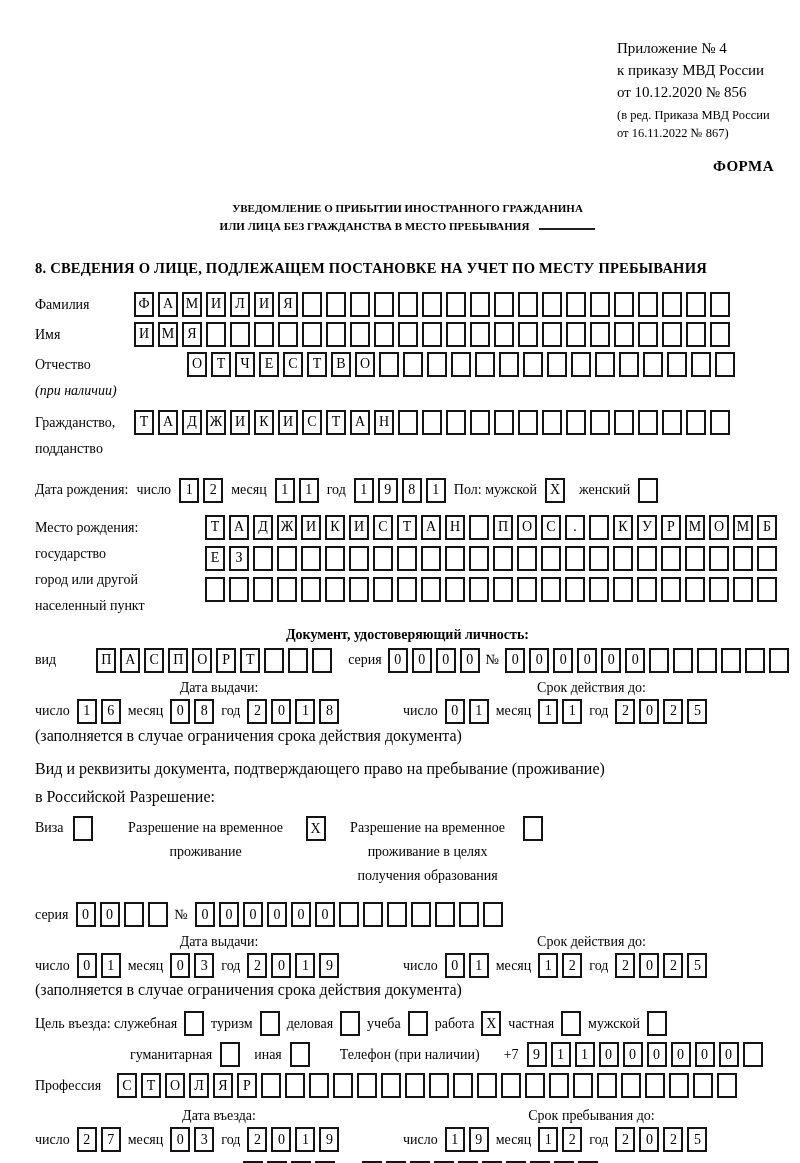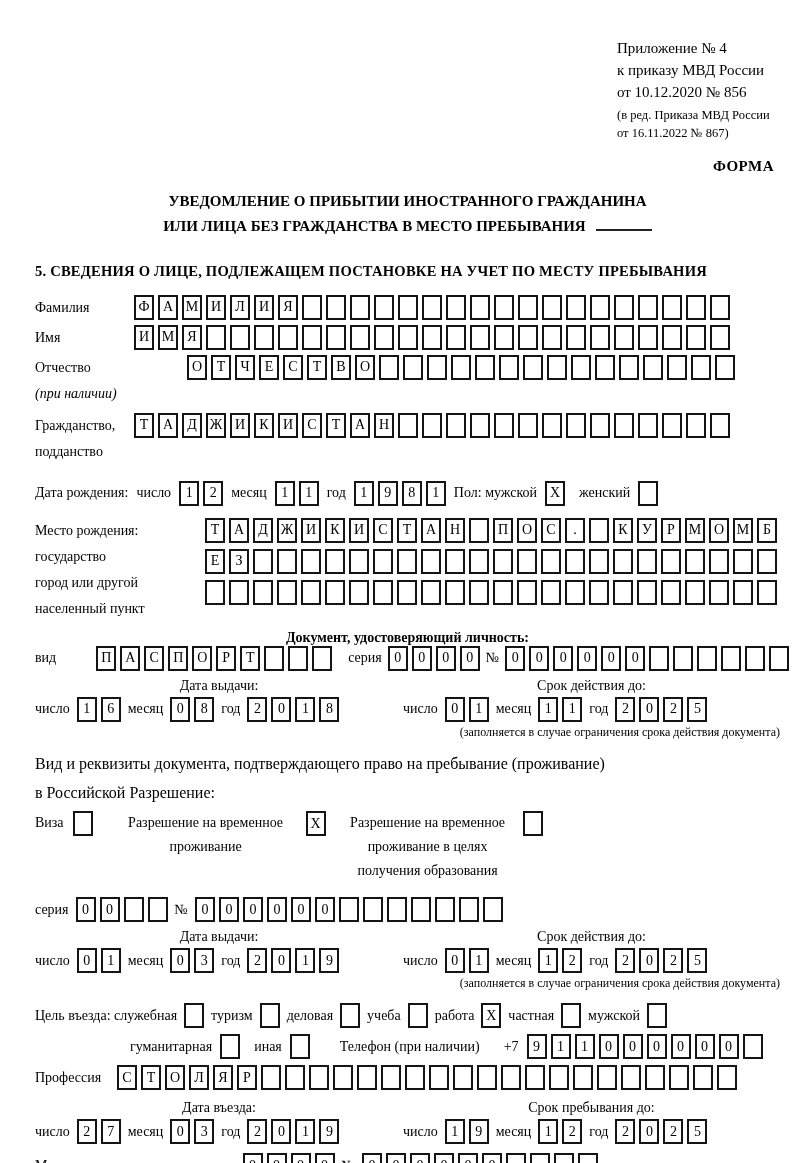--- a/index.html
+++ b/index.html
@@ -2,35 +2,35 @@
 <html><head>
 <meta charset="utf-8">
 <style>
   html,body{margin:0;padding:0;background:#888;}
   .page{width:800px;height:1163px;background:#fff;box-sizing:border-box;
         padding:38px 20px 0 35px;font-family:"Liberation Serif",serif;color:#000;
         position:relative;overflow:hidden;}
   .hdr-block{margin-left:582px;font-size:15px;line-height:1.45;}
   .hdr-sub{margin-left:582px;font-size:12.5px;line-height:1.4;margin-top:4px;}
   .form-label{text-align:right;padding-right:6px;font-weight:bold;font-size:15px;margin-top:16px;letter-spacing:.5px;}
-  .title{ text-align:center;font-weight:bold;font-size:15px;line-height:1.65;margin-top:14px;}
+  .title{ text-align:center;font-weight:bold;font-size:11px;line-height:1.65;margin-top:24px;}
   .title-underline{display:inline-block;width:56px;border-bottom:2px solid #222;margin-left:10px;}
   .sec-heading{font-weight:bold;font-size:14.6px;margin-top:24px;letter-spacing:.2px;}
   .row{display:flex;align-items:flex-start;}
   .lbl{font-size:14px;line-height:26px;flex:0 0 auto;}
   .cells{display:flex;gap:4px;flex:0 0 auto;}
   .cell{width:20px;height:25px;border:2px solid #141414;box-sizing:border-box;background:#fff;
         display:flex;align-items:center;justify-content:center;font-size:14px;flex:0 0 auto;}
   .iline{display:flex;align-items:center;gap:6px;font-size:14px;}
   .stack{display:flex;flex-direction:column;gap:6px;}
   .dcols{display:flex;}
   .dcol-l{width:368px;flex:0 0 auto;}
   .dcol-r{flex:1;}
   .dhead{font-size:14px;text-align:center;margin-bottom:3px;}
-  .note{font-size:12px;text-align:right;margin-top:3px;}
+  .note{font-size:16px;text-align:left;margin-top:3px;}
   .ptext{font-size:16px;line-height:1.8;}
   .pitem{display:flex;align-items:flex-start;gap:9px;}
   .plbl{font-size:14px;line-height:24px;text-align:center;}
 </style>
 </head>
 <body>
 
 <div class="page">
 
   <div class="hdr-block">
@@ -44,21 +44,21 @@
   </div>
   <div class="form-label">ФОРМА</div>
 
   <div class="title">
     <div>УВЕДОМЛЕНИЕ О ПРИБЫТИИ ИНОСТРАННОГО ГРАЖДАНИНА</div>
     <div>
       <span>ИЛИ ЛИЦА БЕЗ ГРАЖДАНСТВА В МЕСТО ПРЕБЫВАНИЯ</span><span class="title-underline"></span>
     </div>
   </div>
 
-  <div class="sec-heading">5. СВЕДЕНИЯ О ЛИЦЕ, ПОДЛЕЖАЩЕМ ПОСТАНОВКЕ НА УЧЕТ ПО МЕСТУ ПРЕБЫВАНИЯ</div>
+  <div class="sec-heading">8. СВЕДЕНИЯ О ЛИЦЕ, ПОДЛЕЖАЩЕМ ПОСТАНОВКЕ НА УЧЕТ ПО МЕСТУ ПРЕБЫВАНИЯ</div>
 
   <div class="row" style="margin-top:15px;">
     <span class="lbl" style="width:99px;">Фамилия</span>
     <span class="cells">
         <span class="cell">Ф</span>
         <span class="cell">А</span>
         <span class="cell">М</span>
         <span class="cell">И</span>
         <span class="cell">Л</span>
         <span class="cell">И</span>
@@ -294,21 +294,21 @@
           <span class="cell"></span>
           <span class="cell"></span>
           <span class="cell"></span>
           <span class="cell"></span>
         </span>
     </span>
   </div>
 
   <div style="text-align:center;font-weight:bold;font-size:14px;margin-top:8px;">Документ, удостоверяющий личность:</div>
 
-  <div class="iline" style="gap:6px;">
+  <div class="iline" style="margin-top:5px;gap:6px;">
     <span>вид</span>
     <span class="cells" style="margin-left:34px;">
         <span class="cell">П</span>
         <span class="cell">А</span>
         <span class="cell">С</span>
         <span class="cell">П</span>
         <span class="cell">О</span>
         <span class="cell">Р</span>
         <span class="cell">Т</span>
         <span class="cell"></span>

